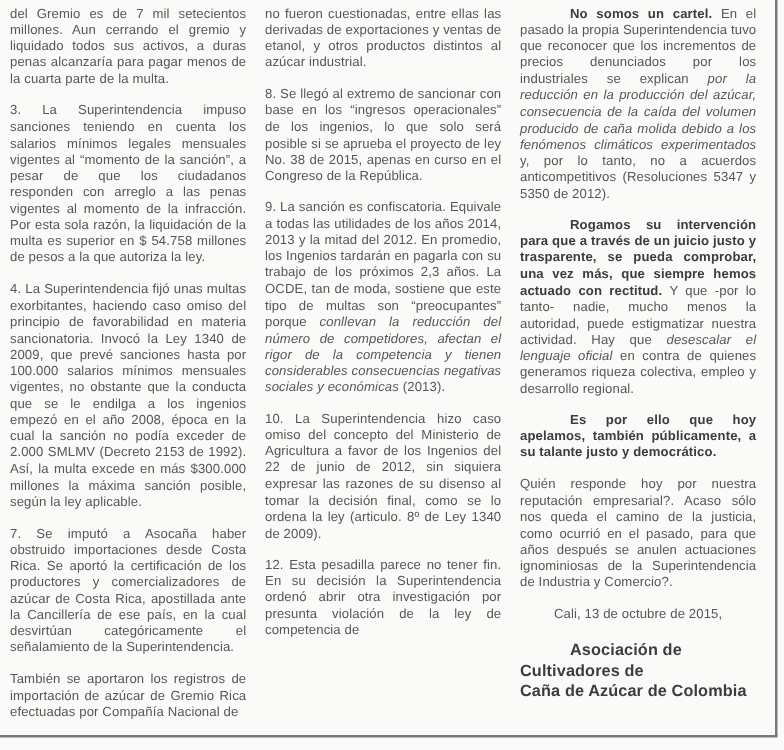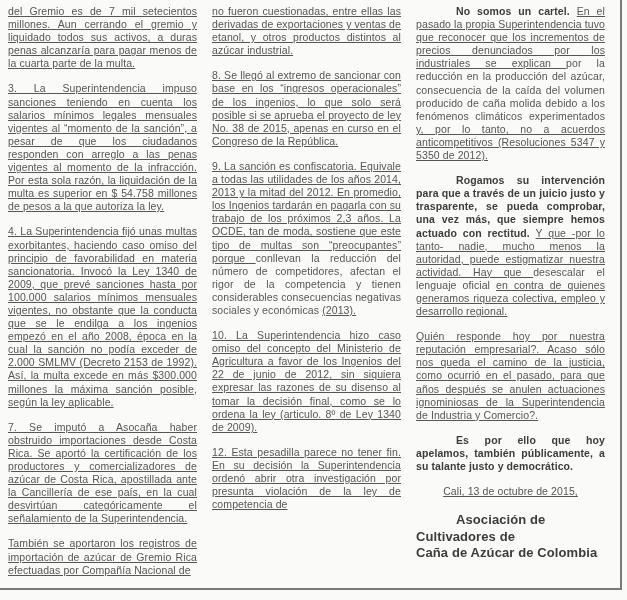--- a/index.html
+++ b/index.html
@@ -28,23 +28,23 @@
     font-size: 10.5px;
     line-height: 13.1px;
     letter-spacing: 0.1px;
   }
   .para {
     text-align: justify;
     margin-bottom: 12px;
     hyphens: none;
   }
   .para.plain { text-align: center; }
-  .r-n { font-weight: normal; font-style: normal; text-decoration: underline; }
+  .r-n { font-weight: normal; font-style: normal; }
   .r-b { font-weight: bold; color: var(--bold, #3c3c3c); padding-left: 40px; }
-  .r-i { }
+  .r-i { font-style: italic; }
   .para.signature {
     font-size: 13px;
     line-height: 16.5px;
     white-space: pre-line;
     text-align: left;
     margin-top: 14px;
   }
   .para.signature .r-b { color: var(--bold, #3c3c3c); }
   .border-right {
     position: absolute;
@@ -78,22 +78,22 @@
     <div class="col">
         <p class="para body"><span class="r-n">no fueron cuestionadas, entre ellas las derivadas de exportaciones y ventas de etanol, y otros productos distintos al azúcar industrial.</span></p>
         <p class="para body"><span class="r-n">8. Se llegó al extremo de sancionar con base en los “ingresos operacionales” de los ingenios, lo que solo será posible si se aprueba el proyecto de ley No. 38 de 2015, apenas en curso en el Congreso de la República.</span></p>
         <p class="para body"><span class="r-n">9. La sanción es confiscatoria. Equivale a todas las utilidades de los años 2014, 2013 y la mitad del 2012. En promedio, los Ingenios tardarán en pagarla con su trabajo de los próximos 2,3 años. La OCDE, tan de moda, sostiene que este tipo de multas son “preocupantes” porque </span><span class="r-i">conllevan la reducción del número de competidores, afectan el rigor de la competencia y tienen considerables consecuencias negativas sociales y económicas </span><span class="r-n">(2013).</span></p>
         <p class="para body"><span class="r-n">10. La Superintendencia hizo caso omiso del concepto del Ministerio de Agricultura a favor de los Ingenios del 22 de junio de 2012, sin siquiera expresar las razones de su disenso al tomar la decisión final, como se lo ordena la ley (articulo. 8º de Ley 1340 de 2009).</span></p>
         <p class="para body"><span class="r-n">12. Esta pesadilla parece no tener fin. En su decisión la Superintendencia ordenó abrir otra investigación por presunta violación de la ley de competencia de</span></p>
       </div>
     <div class="col">
         <p class="para body"><span class="r-b">No somos un cartel. </span><span class="r-n">En el pasado la propia Superintendencia tuvo que reconocer que los incrementos de precios denunciados por los industriales se explican </span><span class="r-i">por la reducción en la producción del azúcar, consecuencia de la caída del volumen producido de caña molida debido a los fenómenos climáticos experimentados </span><span class="r-n">y, por lo tanto, no a acuerdos anticompetitivos (Resoluciones 5347 y 5350 de 2012).</span></p>
         <p class="para body"><span class="r-b">Rogamos su intervención para que a través de un juicio justo y trasparente, se pueda comprobar, una vez más, que siempre hemos actuado con rectitud. </span><span class="r-n">Y que -por lo tanto- nadie, mucho menos la autoridad, puede estigmatizar nuestra actividad. Hay que </span><span class="r-i">desescalar el lenguaje oficial </span><span class="r-n">en contra de quienes generamos riqueza colectiva, empleo y desarrollo regional.</span></p>
+        <p class="para body"><span class="r-b">Es por ello que hoy apelamos, también públicamente, a su talante justo y democrático.</span></p>
         <p class="para body"><span class="r-n">Quién responde hoy por nuestra reputación empresarial?. Acaso sólo nos queda el camino de la justicia, como ocurrió en el pasado, para que años después se anulen actuaciones ignominiosas de la Superintendencia de Industria y Comercio?.</span></p>
-        <p class="para body"><span class="r-b">Es por ello que hoy apelamos, también públicamente, a su talante justo y democrático.</span></p>
         <p class="para plain"><span class="r-n">Cali, 13 de octubre de 2015,</span></p>
         <p class="para signature"><span class="r-b">Asociación de Cultivadores de
 Caña de Azúcar de Colombia</span></p>
       </div>
   </div>
   <div class="border-right"></div>
   <div class="border-bottom"></div>
 </div>
 
 </body></html>

